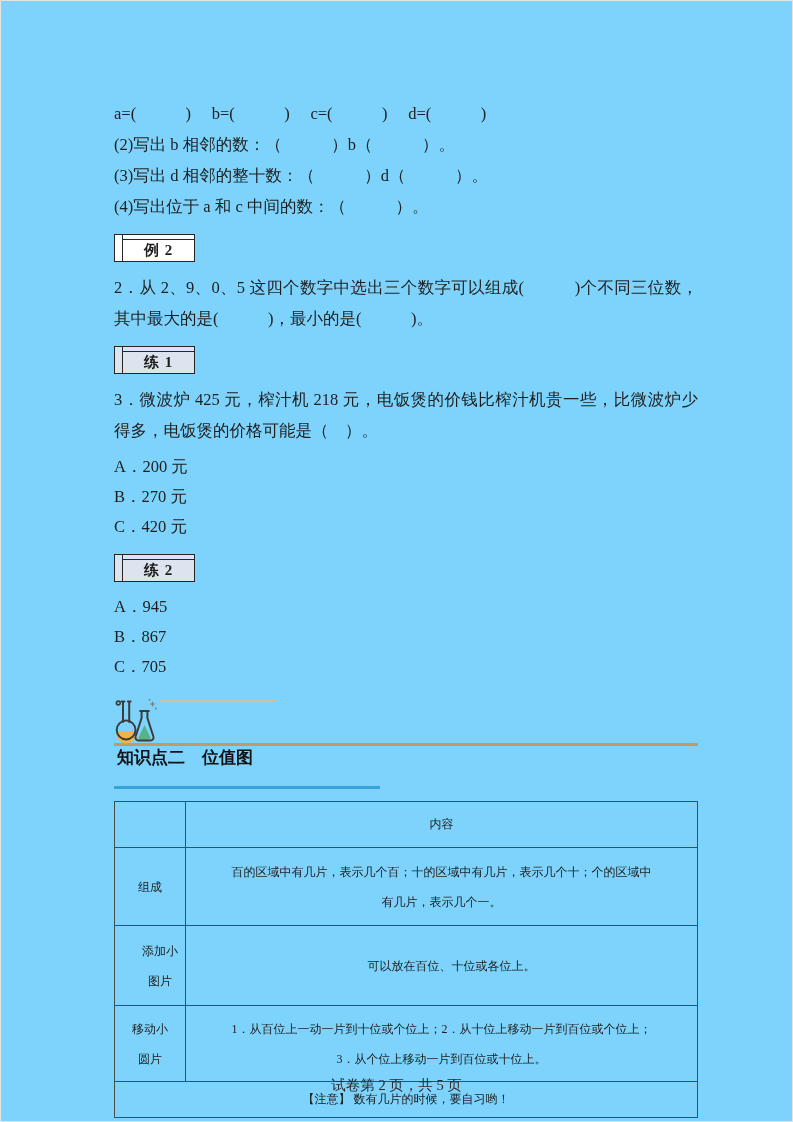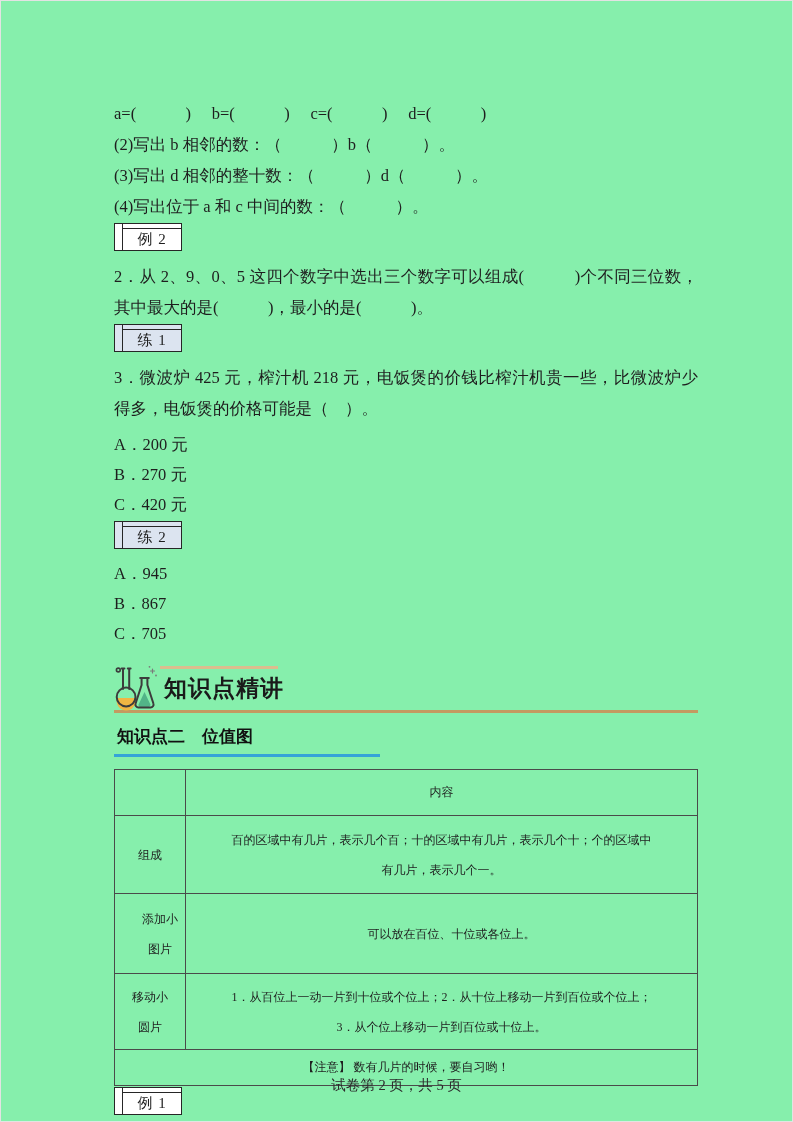--- a/index.html
+++ b/index.html
@@ -1,44 +1,45 @@
 <!DOCTYPE html>
 <html><head>
 <meta charset="utf-8">
 <style>
   * { box-sizing: border-box; margin: 0; padding: 0; }
   html, body { background: #ffffff; }
   body { font-family: "Liberation Serif", "DejaVu Serif", serif; color: #1e1e1e; }
   .page {
     position: relative;
     width: 793px; height: 1122px;
-    background: #86efac;
+    background: #7dd3fc;
     border: 1px solid #e3e3e3;
     margin: 0 auto;
     overflow: hidden;
   }
   .content {
     position: absolute;
     left: 113px; top: 97px;
     width: 584px;
   }
   .line { font-size: 16.5px; line-height: 31px; white-space: pre-wrap; }
   .para { font-size: 16.5px; line-height: 31px; text-align: justify; margin-top: 6px; }
   .options { display: flex; margin-top: 6px; font-size: 16.5px; line-height: 30px; flex-direction: column; }
   .options .opt { width: 193px; }
   .options .opt:last-child { width: auto; }
 
   
   .badge {
     position: relative;
     display: inline-block;
-    width: 68px; height: 28px;
+    width: 81px; height: 28px;
     border: 1.5px solid #262626;
     background: #ffffff;
-    margin-top: 1px;
+    margin-top: 12px;
+    font-weight: bold;
   }
   .badge.blue { background: #dce4f0; }
   .badge::before {
     content: ""; position: absolute;
     left: 7px; top: 0; bottom: 0; width: 1px; background: #262626;
   }
   .badge::after {
     content: ""; position: absolute;
     left: 8px; right: 0; top: 4px; height: 1px; background: #262626;
   }
@@ -75,23 +76,23 @@
   }
   .section-header .section-title {
     position: absolute; left: 50px; top: 8px;
     font-family: "Liberation Sans", "DejaVu Sans", sans-serif;
     font-weight: 600; font-size: 23px; color: #1a1a1a;
     letter-spacing: 1px;
   }
 
   
   .topic-header {
-    margin-top: 12px;
+    margin-top: 0;
     width: 266px;
-    padding: 0 0 6px 3px;
+    padding: 0 0 17px 3px;
     border-bottom: 3px solid #35a3d8;
     font-family: "Liberation Sans", "DejaVu Sans", sans-serif;
     font-weight: bold; font-size: 17px; color: #111;
   }
 
   
   table.ktable {
     margin-top: 12px;
     width: 584px;
     border-collapse: collapse;
@@ -180,21 +181,20 @@
           <path d="M30.5,27 L24.6,39.6 a2,2 0 0 0 1.8,2.4 h8.2 a2,2 0 0 0 1.8,-2.4 Z" fill="#52b488" stroke="none"></path>
 
           <path d="M27.6,13.5 v6.5 L21.6,38.5 a3,3 0 0 0 2.9,4 h12 a3,3 0 0 0 2.9,-4 L33.4,20 v-6.5" fill="none" stroke="#3c3c3c" stroke-width="2" stroke-linejoin="round"></path>
           <path d="M26.2,13 h8.6" fill="none" stroke="#3c3c3c" stroke-width="2" stroke-linecap="round"></path>
 
           <path d="M38.5,4 v4 M36.5,6 h4" fill="none" stroke="#7a7a7a" stroke-width="1.2" stroke-linecap="round"></path>
           <circle cx="42" cy="10.5" r="0.9" fill="#7a7a7a"></circle>
           <circle cx="35.5" cy="1.8" r="0.9" fill="#7a7a7a"></circle>
         </svg>
       </span>
-      <span class="section-title">知识点精讲</span>
     </div>
 
     
     <div class="topic-header">知识点二　位值图</div>
 
     
     <table class="ktable">
       <tbody>
           <tr class="hdr">
         <td class="lblcol"></td>

